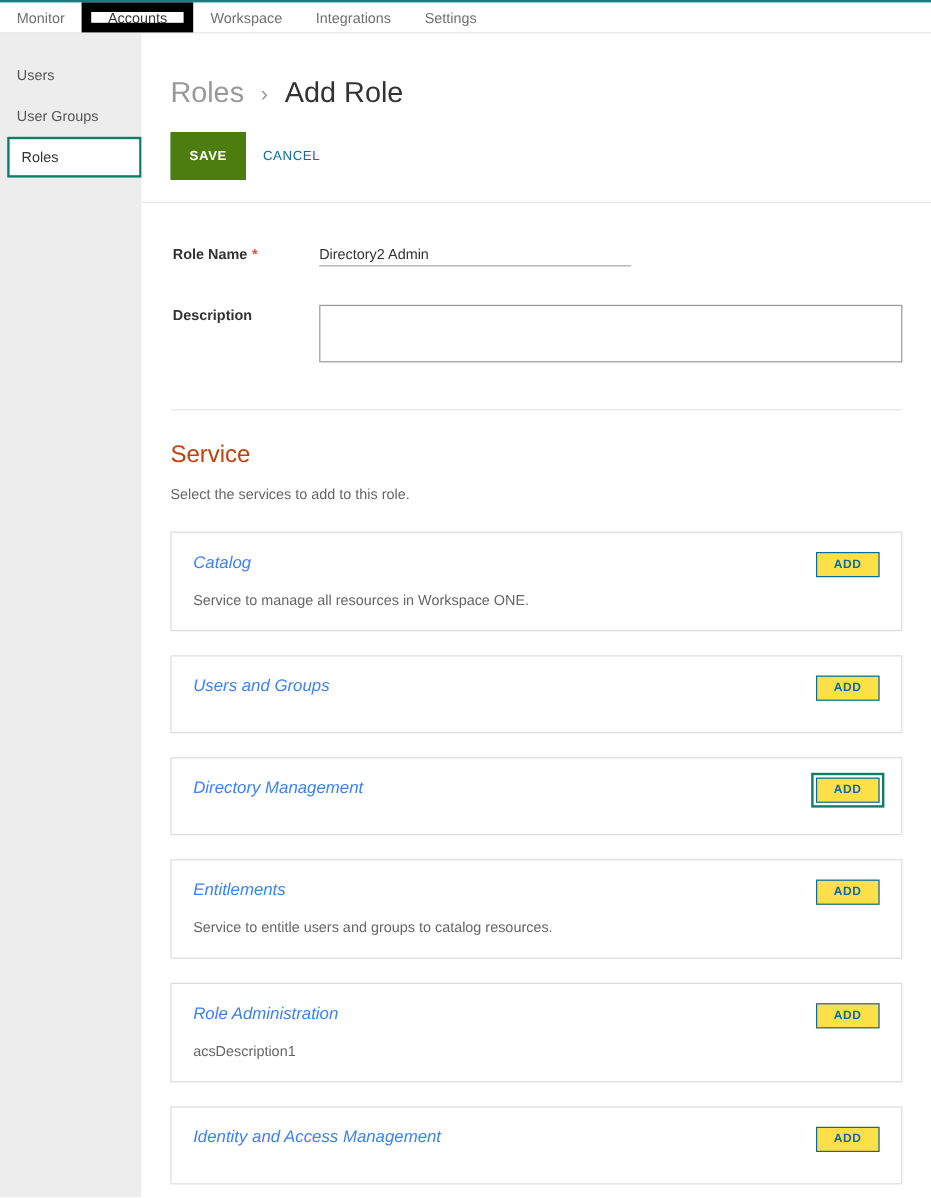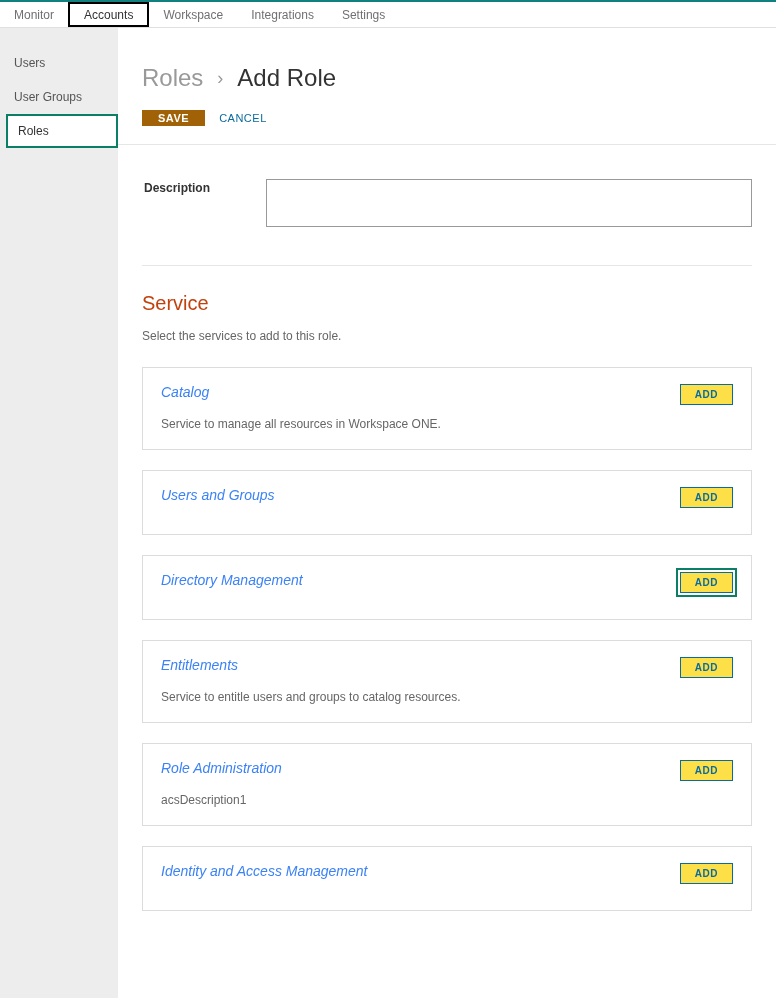--- a/index.html
+++ b/index.html
@@ -1,30 +1,30 @@
 <!DOCTYPE html>
 <html><head>
 <meta charset="utf-8">
 <style>
   * { box-sizing: border-box; margin: 0; padding: 0; }
   html, body { width: 776px; height: 998px; font-family: Arial, Helvetica, sans-serif; background: #fff; color: #333; }
   .topbar { height: 28px; border-top: 2px solid #108080; border-bottom: 1px solid #e0e0e0; display: flex; align-items: stretch; padding: 0 10px; gap: 0; background: #fff; }
   .topbar .tab { font-size: 12px; color: #707070; padding: 0 14px; display: flex; align-items: center; cursor: pointer; position: relative; }
   .topbar .tab.first { padding-left: 4px; }
-  .topbar .tab.hl { border: 2px solid #000000; color: #333; }
+  .topbar .tab.hl { border: 8px solid #000000; color: #333; }
   .layout { display: flex; height: calc(998px - 28px); }
   .sidebar { width: 118px; background: #ededed; padding-top: 18px; }
   .side-item { font-size: 12px; color: #555; padding: 10px 14px; cursor: pointer; }
   .side-item.hl { background: #fff; color: #333; border: 2px solid #0a7f65; margin-left: 6px; margin-right: 0; padding: 8px 10px; }
   .main { flex: 1; background: #fff; padding: 36px 24px 24px 24px; overflow: hidden; }
   .breadcrumb { display: flex; align-items: center; gap: 14px; font-size: 24px; color: #333; font-weight: 300; margin-bottom: 18px; padding-left: 0; }
   .breadcrumb .root { color: #999; font-weight: 300; }
   .breadcrumb .chev { color: #999; font-size: 18px; }
   .actions { display: flex; gap: 14px; align-items: center; margin-bottom: 18px; }
-  .btn-save { background: #a16207; color: #fff; border: none; font-size: 11px; letter-spacing: 0.5px; padding: 2px 16px; cursor: pointer; font-weight: 600; }
+  .btn-save { background: #4d7c0f; color: #fff; border: none; font-size: 11px; letter-spacing: 0.5px; padding: 14px 16px; cursor: pointer; font-weight: 600; }
   .btn-cancel { background: none; border: none; color: #0a6b9e; font-size: 11px; letter-spacing: 0.5px; cursor: pointer; font-weight: 500; }
   .rule { border: none; border-top: 1px solid #e6e6e6; margin: 0 -24px 0 -24px; }
   .form-area { padding: 34px 0 20px 0; }
   .form-row { display: flex; margin-bottom: 32px; }
   .form-label { width: 124px; font-size: 12px; color: #333; font-weight: 600; padding-top: 2px; padding-left: 2px; }
   .req { color: #d9534f; margin-left: 4px; }
   .form-input { flex: 0 0 260px; }
   .inline-input { width: 260px; border: none; border-bottom: 1px solid #aaa; font-size: 12px; padding: 2px 0; outline: none; color: #333; }
   .desc-area { flex: 1; }
   .desc-box { width: 100%; height: 48px; border: 1px solid #999; padding: 6px; font-size: 12px; resize: none; outline: none; }
@@ -64,20 +64,28 @@
     </div>
 
     <div class="actions">
       <button class="btn-save">SAVE</button>
       <button class="btn-cancel">CANCEL</button>
     </div>
 
     <hr class="rule">
 
     <div class="form-area">
+      <div class="form-row">
+        <div class="form-label">
+          <span>Role Name</span><span class="req">*</span>
+        </div>
+        <div class="form-input">
+          <input class="inline-input" type="text" value="Directory2 Admin" style="">
+        </div>
+      </div>
       <div class="form-row" style="margin-bottom:0;">
         <div class="form-label">Description</div>
         <div class="desc-area">
           <textarea class="desc-box" style=""></textarea>
         </div>
       </div>
     </div>
 
     <hr class="divider2">
 

